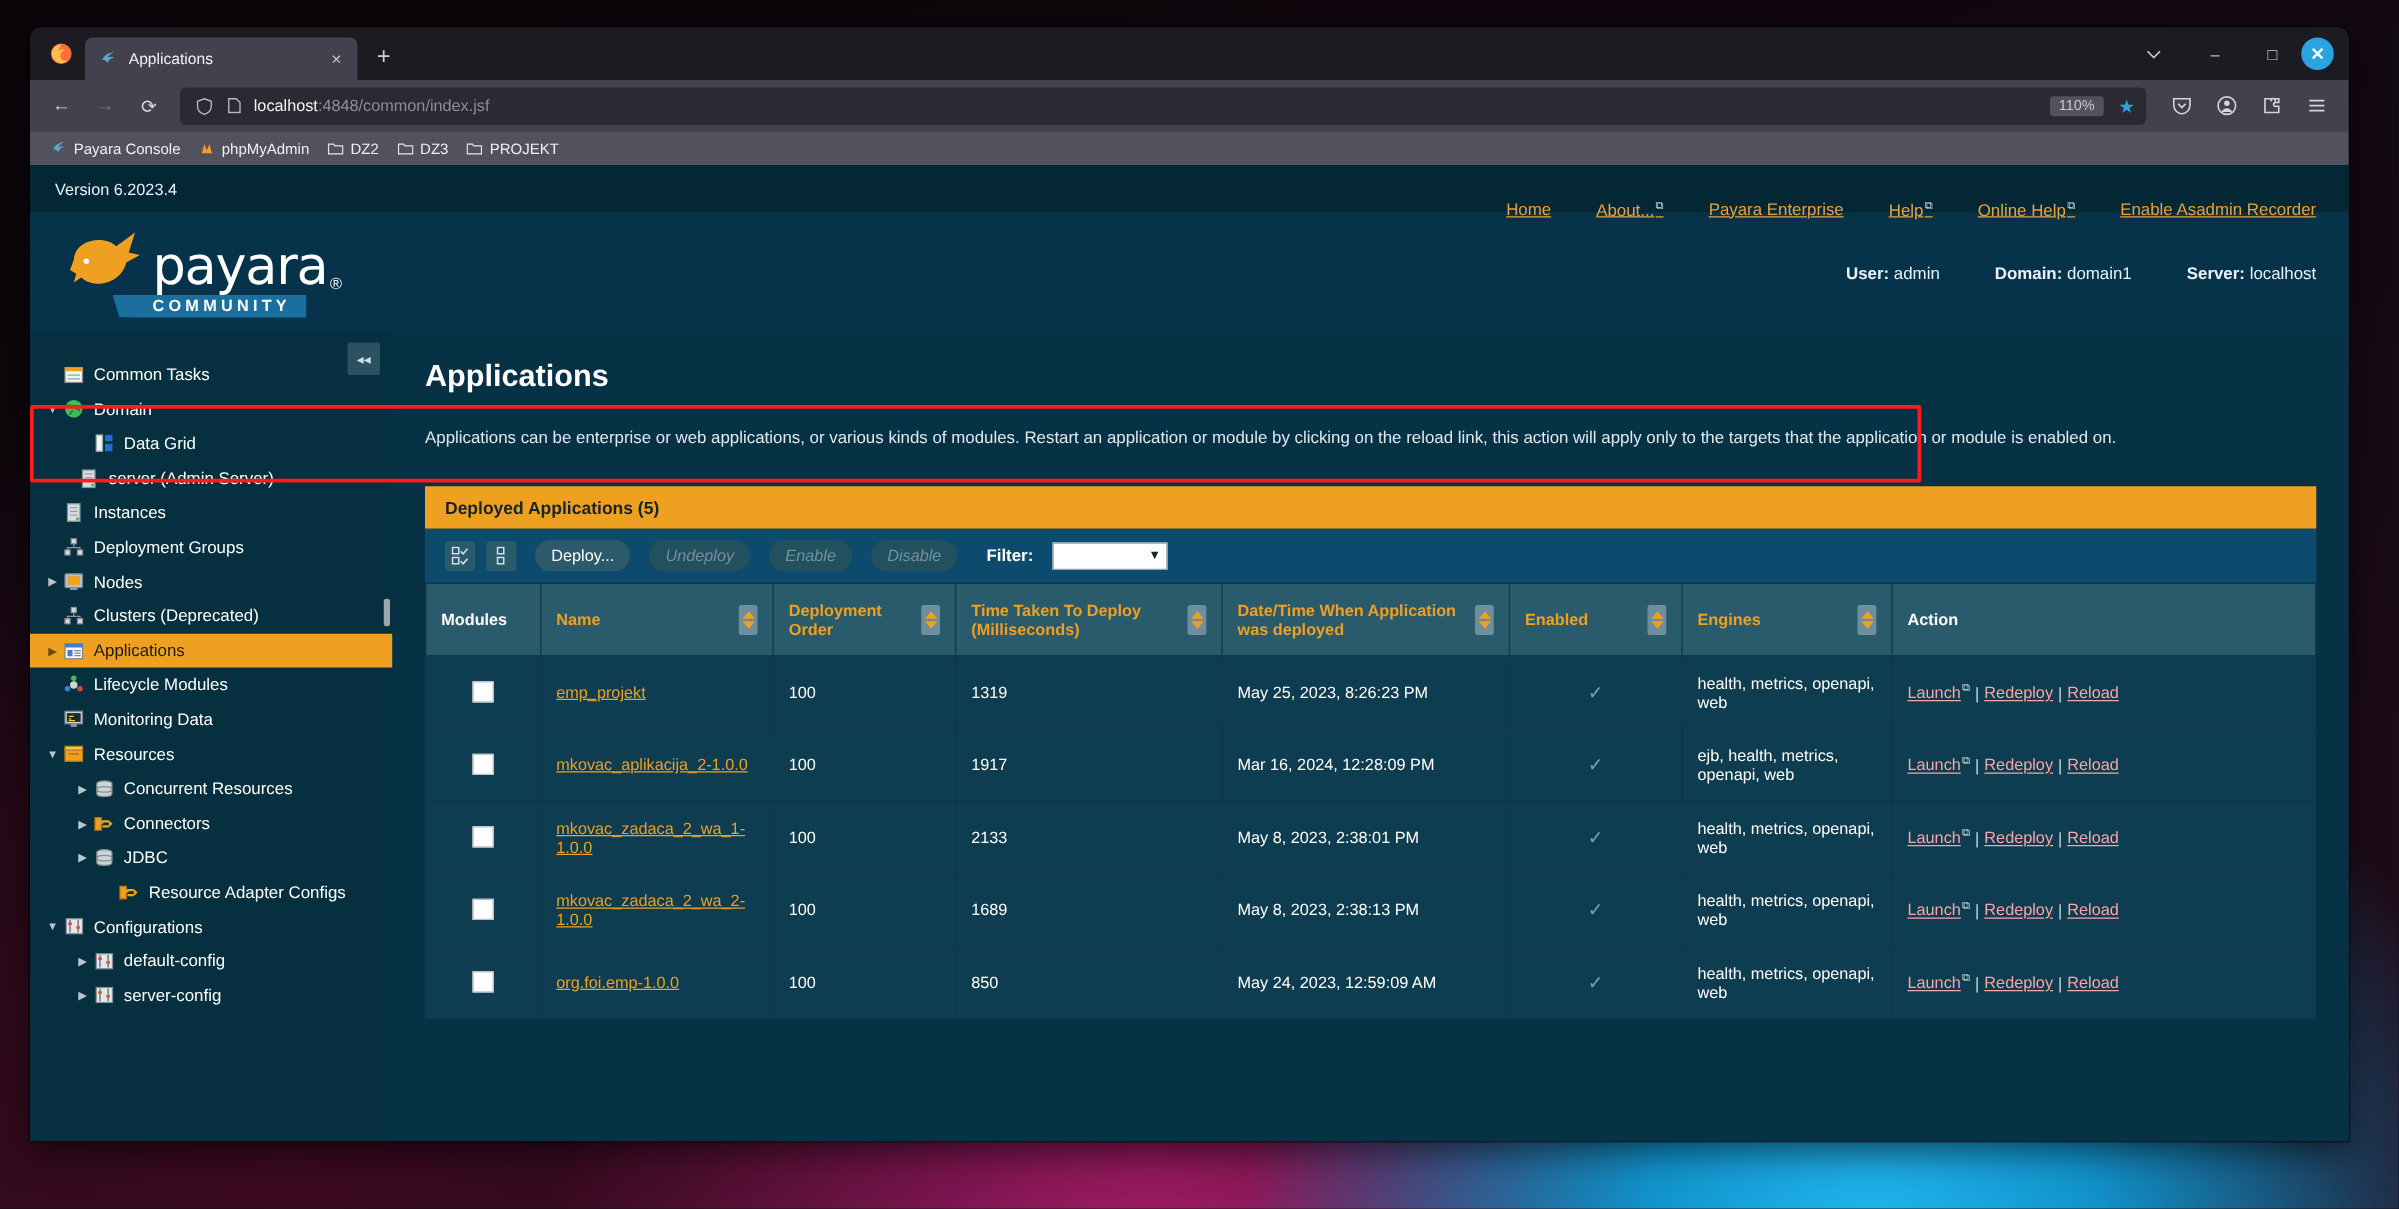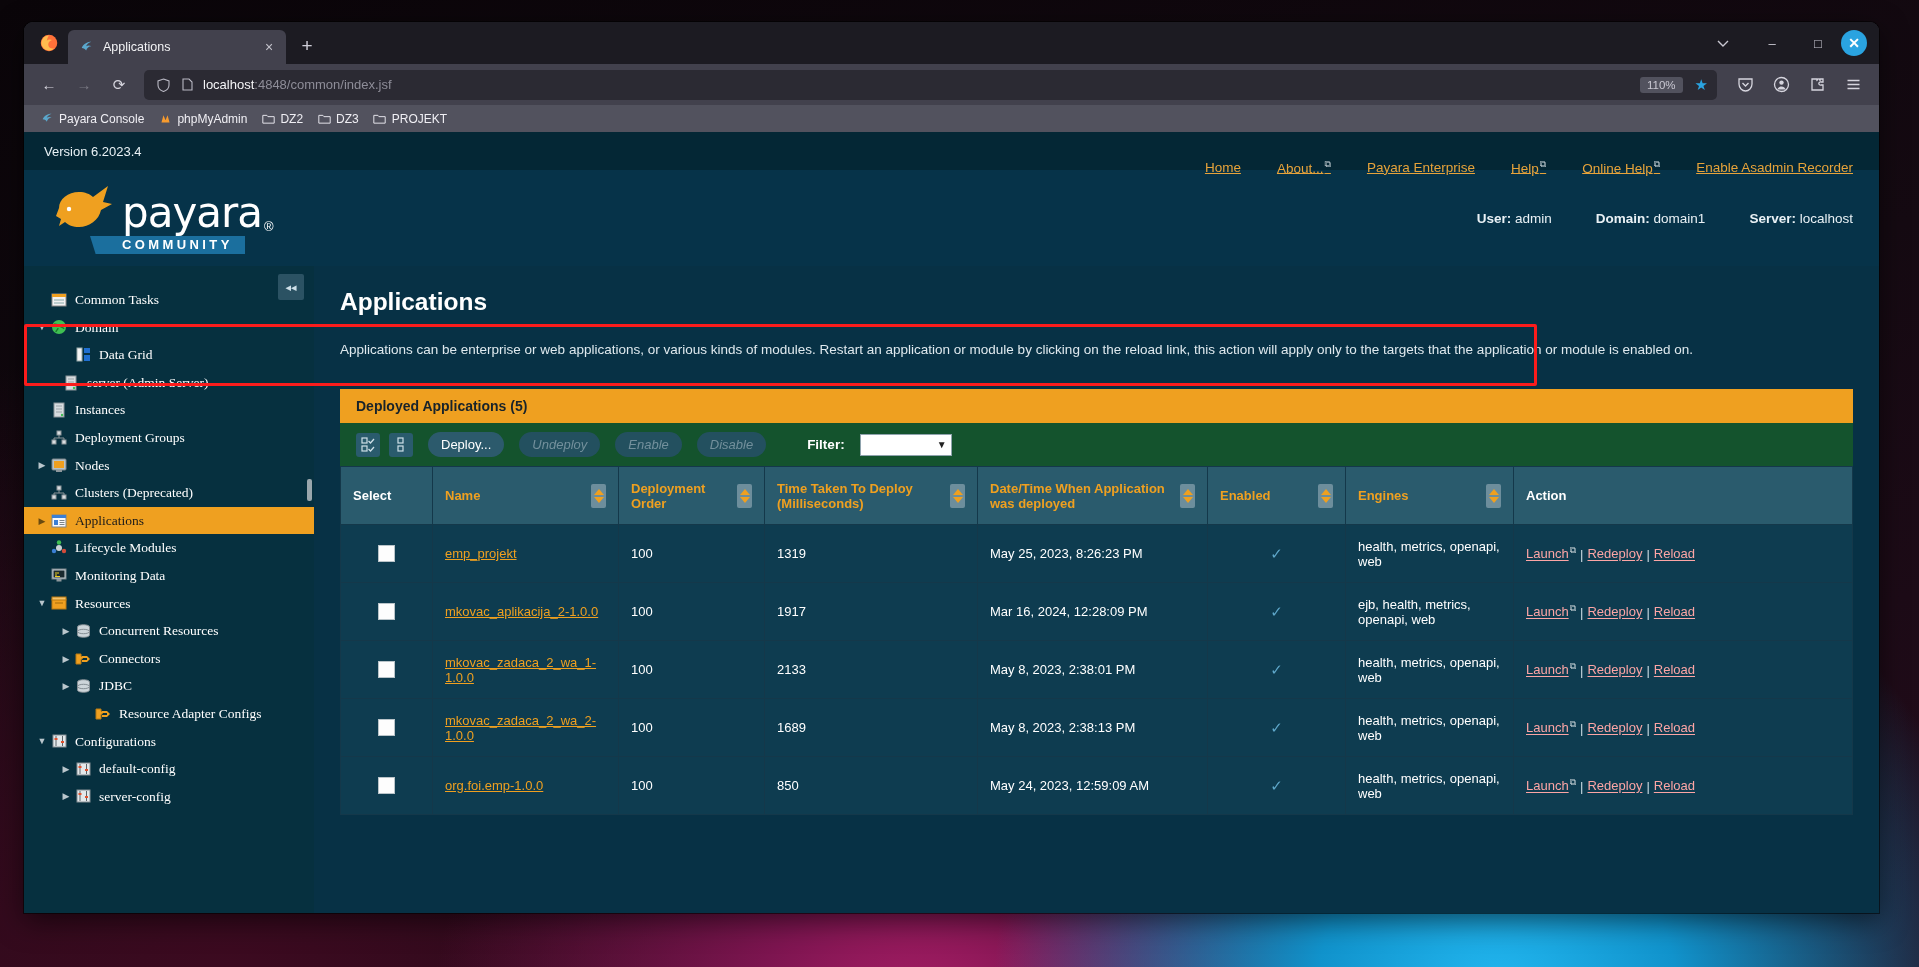--- a/index.html
+++ b/index.html
@@ -241,21 +241,21 @@
   }
   .collapse-btn {
     position: absolute; right: 10px; top: 8px;
     width: 26px; height: 26px;
     background: #2b5263;
     color: #cfe0e8;
     font-size: 11px;
     display: flex; align-items: center; justify-content: center;
     border-radius: 2px;
   }
-  .tree { padding: 8px 0 0 0; font-family: Liberation Serif, serif; }
+  .tree { padding: 8px 0 0 0; }
   .tnode {
     display: flex; align-items: center;
     height: 27.6px;
     padding-right: 10px;
     color: #ffffff;
     font-size: 13.5px;
     white-space: nowrap;
   }
   .tnode.sel { background: #efa020; color: #1a1a1a; }
   .tnode .arrow {
@@ -296,21 +296,21 @@
   }
   .panel { border: 0; }
   .panel-head {
     background: #efa020;
     color: #18232a;
     font-size: 14px;
     font-weight: bold;
     padding: 9px 16px;
   }
   .panel-toolbar {
-    background: #14532d;
+    background: #0c4a6e;
     display: flex; align-items: center;
     gap: 9px;
     padding: 9px 14px 9px 16px;
   }
   .sel-ico {
     width: 24px; height: 24px;
     background: #2a5b6d;
     border-radius: 3px;
     display: flex; align-items: center; justify-content: center;
   }
@@ -318,21 +318,21 @@
     background: #2c5a6c;
     color: #ffffff;
     font-size: 13px;
     padding: 5px 13px;
     border-radius: 13px;
     border: 0;
     margin-left: 6px;
     font-family: "Liberation Sans", sans-serif;
   }
   .btn.disabled { color: #73909c; background: #23505f; font-style: italic;}
-  .filter-label { color: #ffffff; font-size: 13.5px; font-weight: bold; margin-left: 32px; }
+  .filter-label { color: #ffffff; font-size: 13.5px; font-weight: bold; margin-left: 14px; }
   .filter-select {
     width: 92px; height: 22px;
     background: #ffffff;
     border: 1px solid #8fa3ad;
     display: flex; align-items: center; justify-content: flex-end;
     padding-right: 4px;
     margin-left: 6px;
     color: #222;
     font-size: 10px;
   }
@@ -814,21 +814,21 @@
               <col style="width:213px">
                 <col style="width:230px">
                 <col style="width:138px">
               <col style="width:168px">
                 <col style="width:auto">
             </colgroup>
             <thead>
                 <tr id="thead-row">
                   <th class="plain">
                     <div class="th-inner">
-                      <span>Select</span>
+                      <span>Modules</span>
                     </div>
                   </th>
                   <th>
                     <div class="th-inner">
                       <span>Name</span>
                       <span class="sort-ico">
                         <i class="up"></i>
                         <i class="dn"></i>
                       </span>
                     </div>

